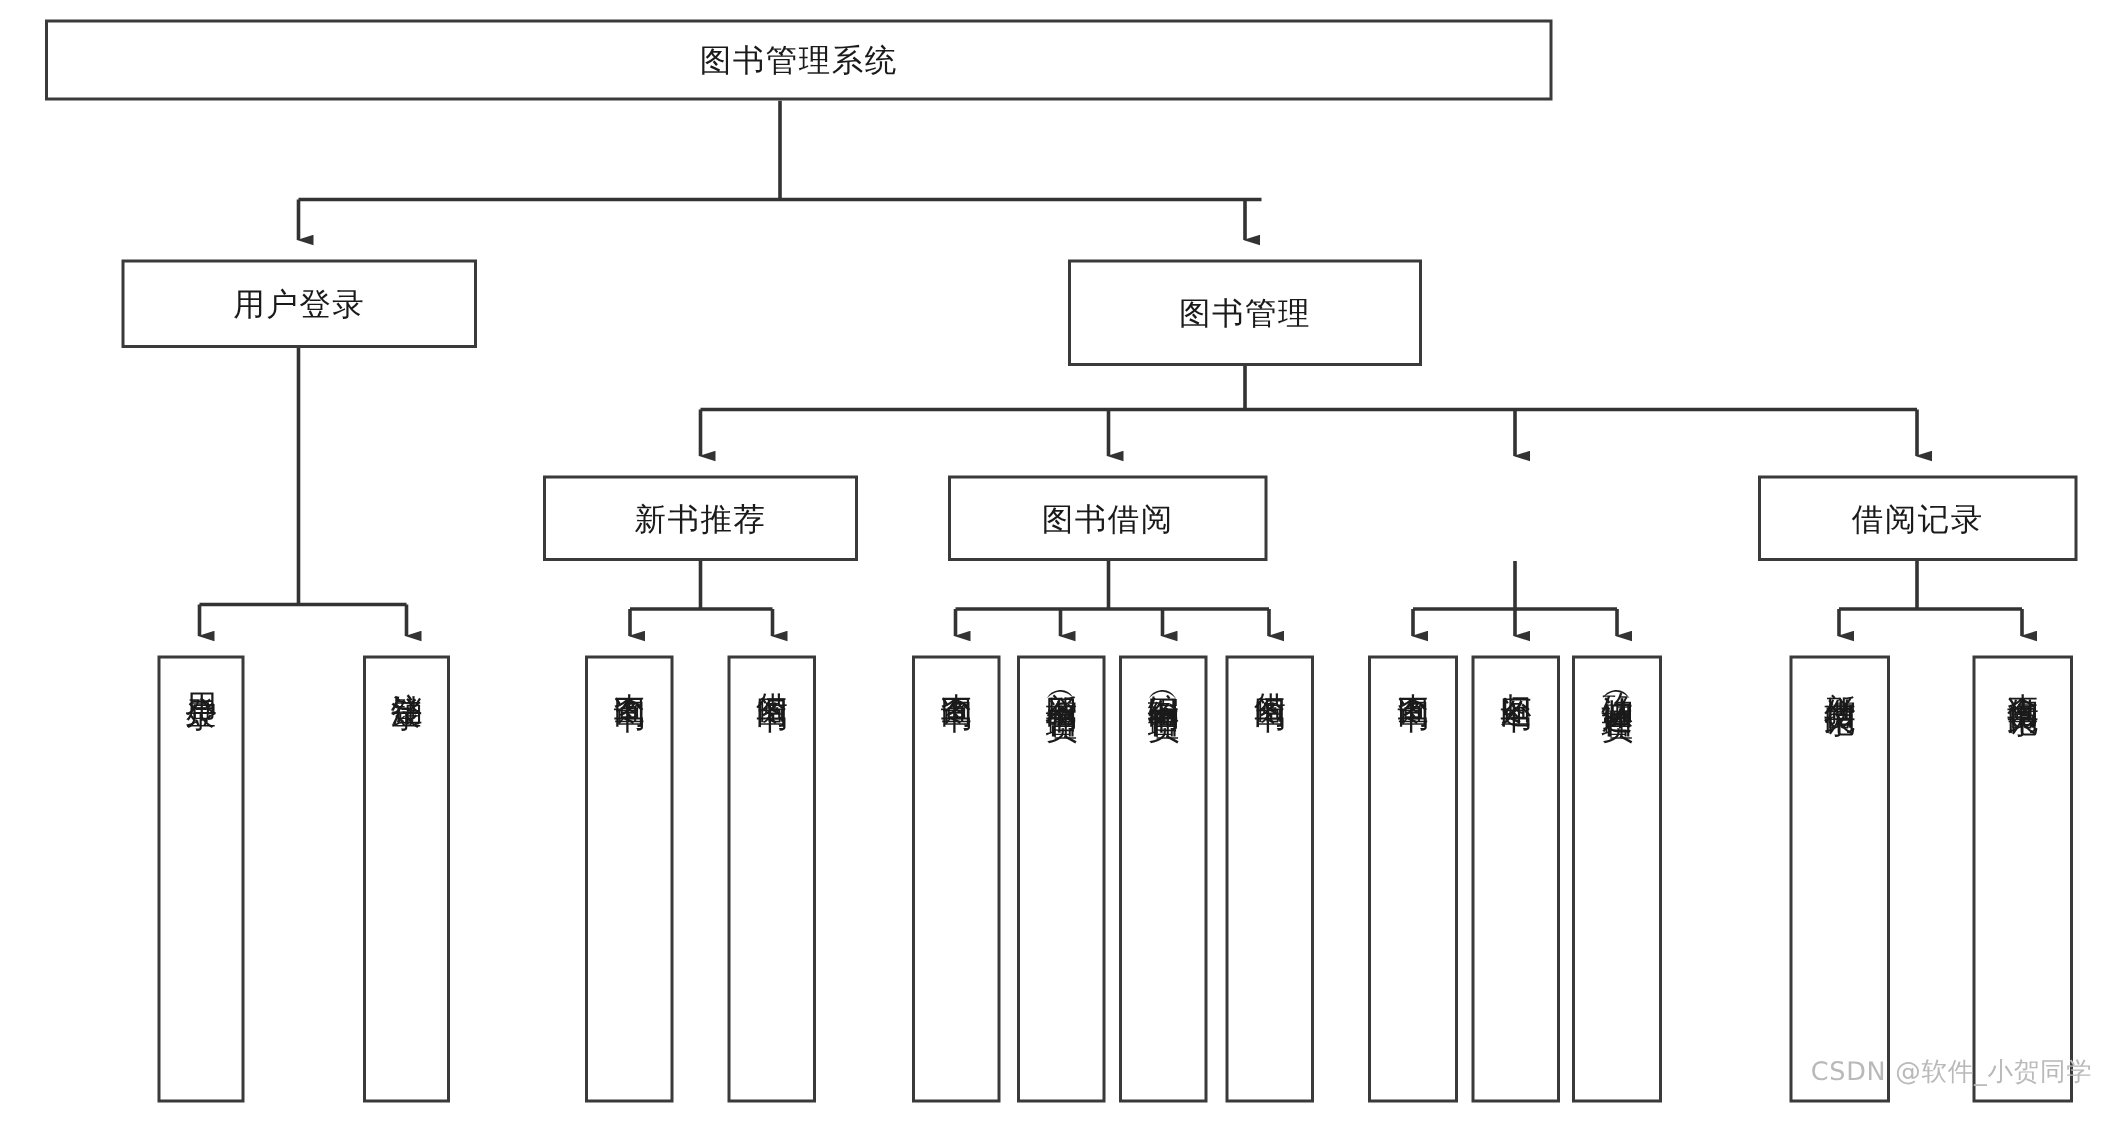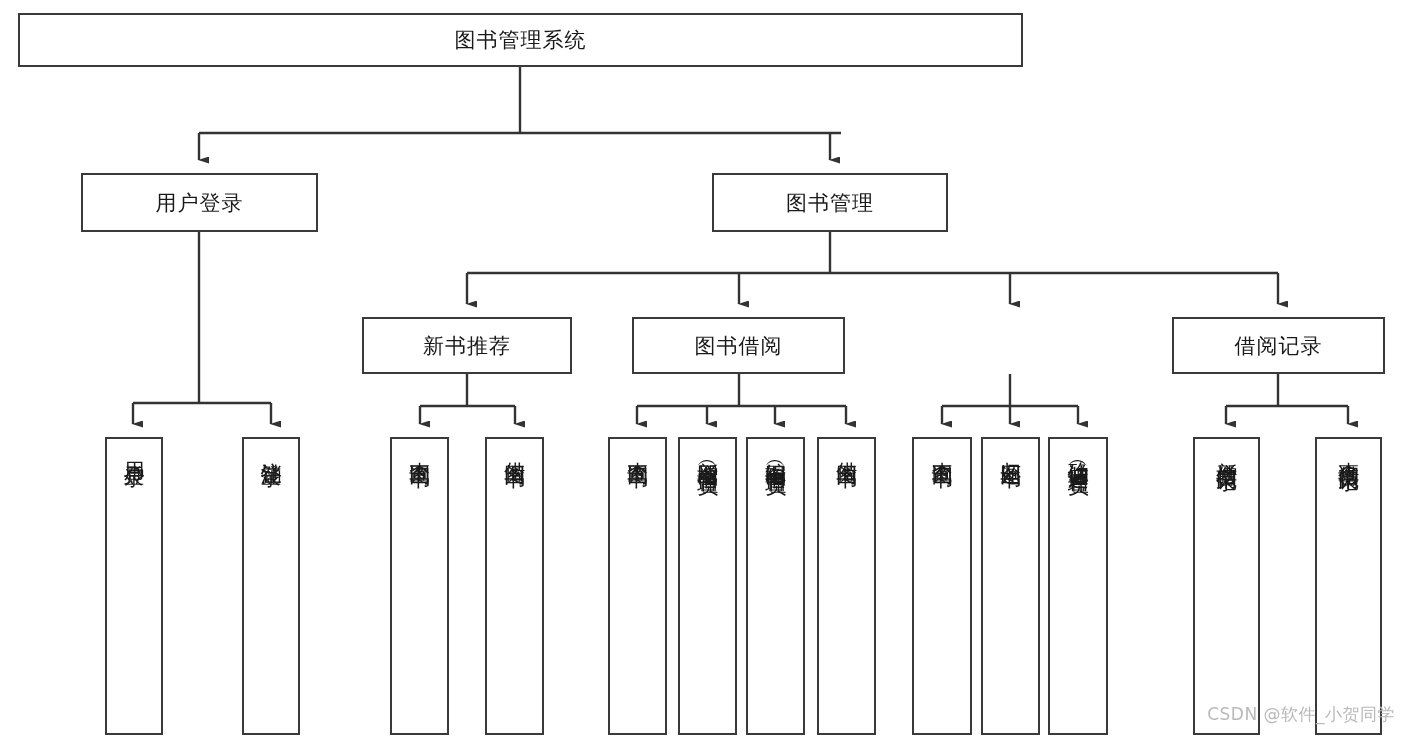--- a/index.html
+++ b/index.html
@@ -115,28 +115,28 @@
       <path d="M1010,406 L1010,424" marker-end="url(#arrowhead)"></path>
       <path d="M1078,406 L1078,424" marker-end="url(#arrowhead)"></path>
 
       <path d="M1278,374 L1278,406"></path>
       <path d="M1226,406 L1348,406"></path>
       <path d="M1226,406 L1226,424" marker-end="url(#arrowhead)"></path>
       <path d="M1348,406 L1348,424" marker-end="url(#arrowhead)"></path>
     </g>
   </svg>
 
-  <div class="node h" style="left:18px; top:13px; width:1005px; height:54px;">
+  <div class="node h" style="left:30px; top:13px; width:1005px; height:54px;">
     <span class="htext">图书管理系统</span>
   </div>
 
   <div class="node h" style="left:81px; top:173px; width:237px; height:59px;">
     <span class="htext">用户登录</span>
   </div>
-  <div class="node h" style="left:712px; top:173px; width:236px; height:59px;">
+  <div class="node h" style="left:712px; top:173px; width:236px; height:71px;">
     <span class="htext">图书管理</span>
   </div>
 
   <div class="node h" style="left:362px; top:317px; width:210px; height:57px;">
     <span class="htext">新书推荐</span>
   </div>
   <div class="node h" style="left:632px; top:317px; width:213px; height:57px;">
     <span class="htext">图书借阅</span>
   </div>
   <div class="node h" style="left:1172px; top:317px; width:213px; height:57px;text-align:center;">

